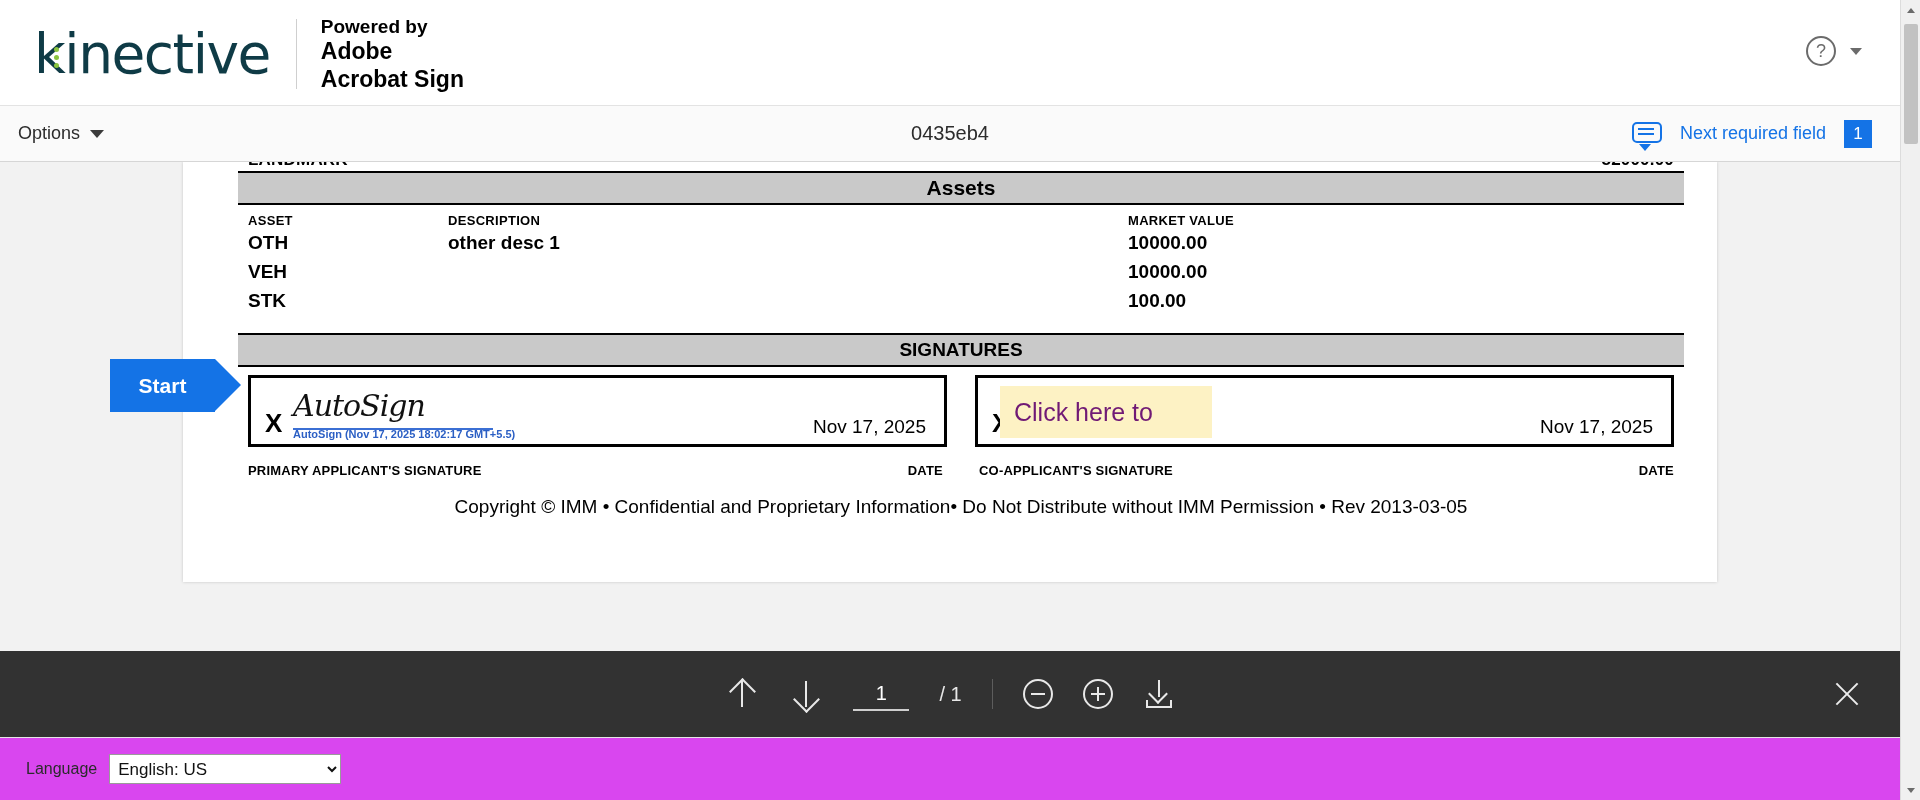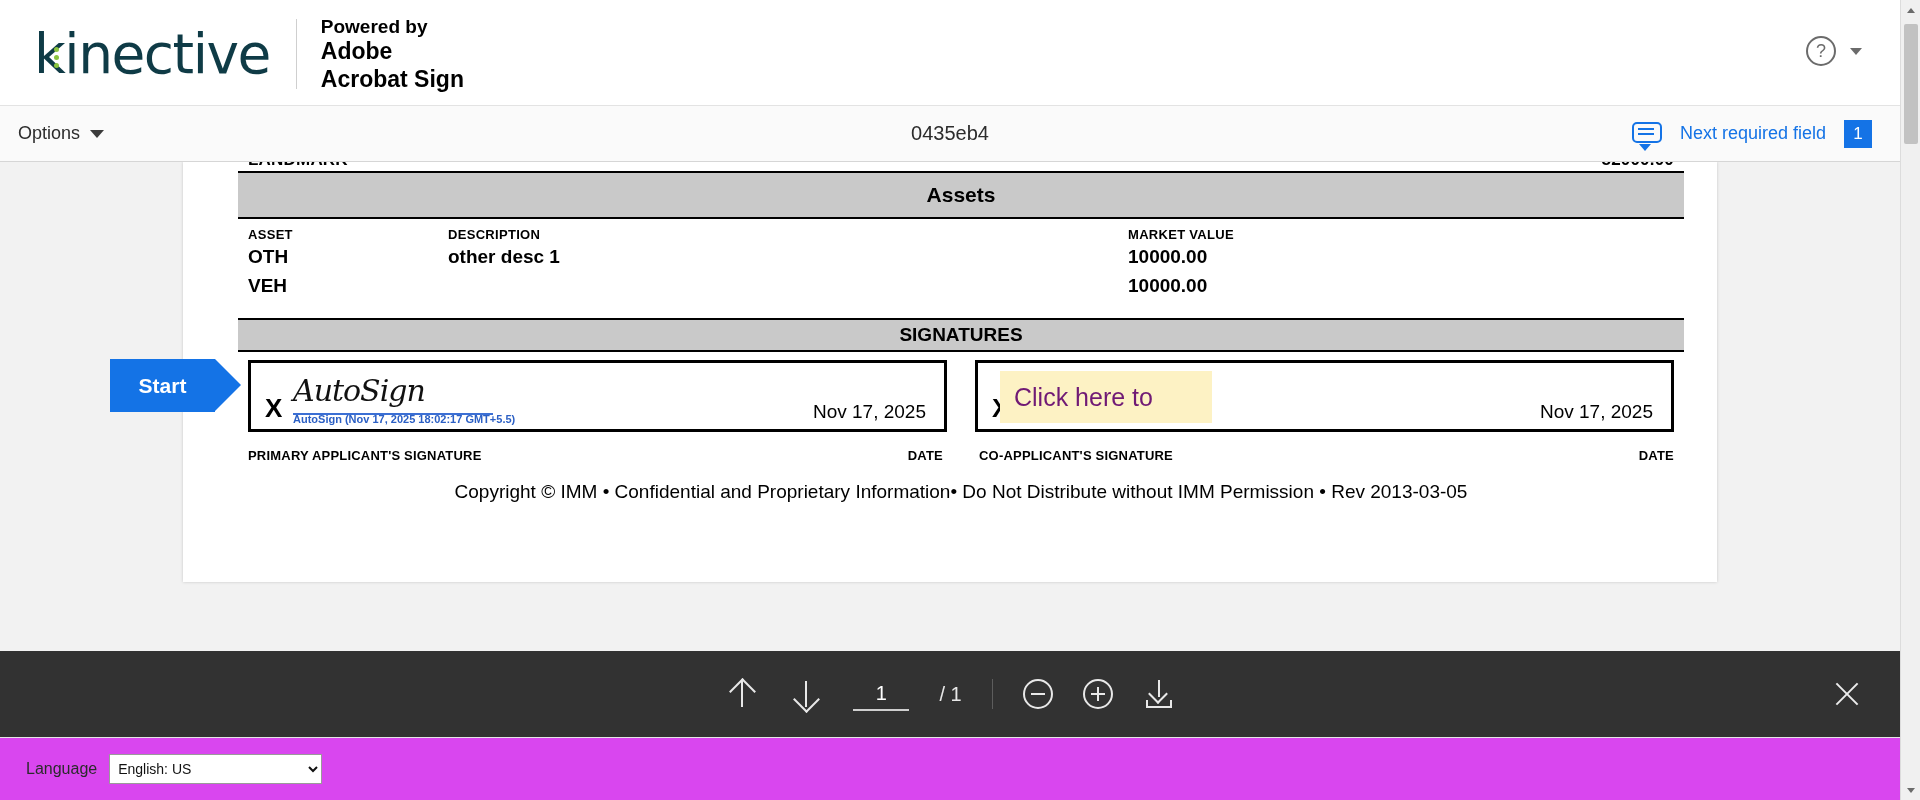--- a/index.html
+++ b/index.html
@@ -214,21 +214,21 @@
     padding: 0 10px;
     letter-spacing: .2px;
   }
   .band {
     background: #c9c9c9;
     border-top: 2px solid #000;
     border-bottom: 2px solid #000;
     text-align: center;
     font-weight: bold;
     font-size: 21px;
-    padding: 10px 0;
+    padding: 3px 0;
     margin-top: 5px;
   }
   .band.sig {
     font-size: 19px;
     padding: 4px 0;
     margin-top: 18px;
   }
   .asset-head {
     display: flex;
     font-size: 13px;
@@ -487,23 +487,23 @@
     align-items: center;
     border-top: 1px solid #e5e5e5;
   }
   .lang-label {
     margin-left: 26px;
     font-size: 16px;
     color: #2b2b2b;
   }
   .lang-select {
     margin-left: 12px;
-    width: 213px;
+    width: 232px;
     height: 30px;
-    font-size: 14px;
+    font-size: 17px;
     font-family: "Liberation Sans", sans-serif;
     border: 1px solid #9a9a9a;
     background: #ffffff;
     color: #111;
     padding: 2px 4px;
   }
 
   
   .vscroll {
     position: absolute;
@@ -618,20 +618,25 @@
         <div class="asset-row">
           <div class="c-asset">OTH</div>
           <div class="c-desc">other desc 1</div>
           <div class="c-mv">10000.00</div>
         </div>
         <div class="asset-row">
           <div class="c-asset">VEH</div>
           <div class="c-desc"></div>
           <div class="c-mv">10000.00</div>
         </div>
+        <div class="asset-row">
+          <div class="c-asset">STK</div>
+          <div class="c-desc"></div>
+          <div class="c-mv">100.00</div>
+        </div>
 
         <div class="band sig">SIGNATURES</div>
 
         <div class="sig-wrap">
           <div class="sig-box">
             <div class="sig-x">X</div>
             <div class="sig-script">AutoSign</div>
             <div class="sig-underline"></div>
             <div class="sig-stamp">AutoSign (Nov 17, 2025 18:02:17 GMT+5.5)</div>
             <div class="sig-date">Nov 17, 2025</div>

